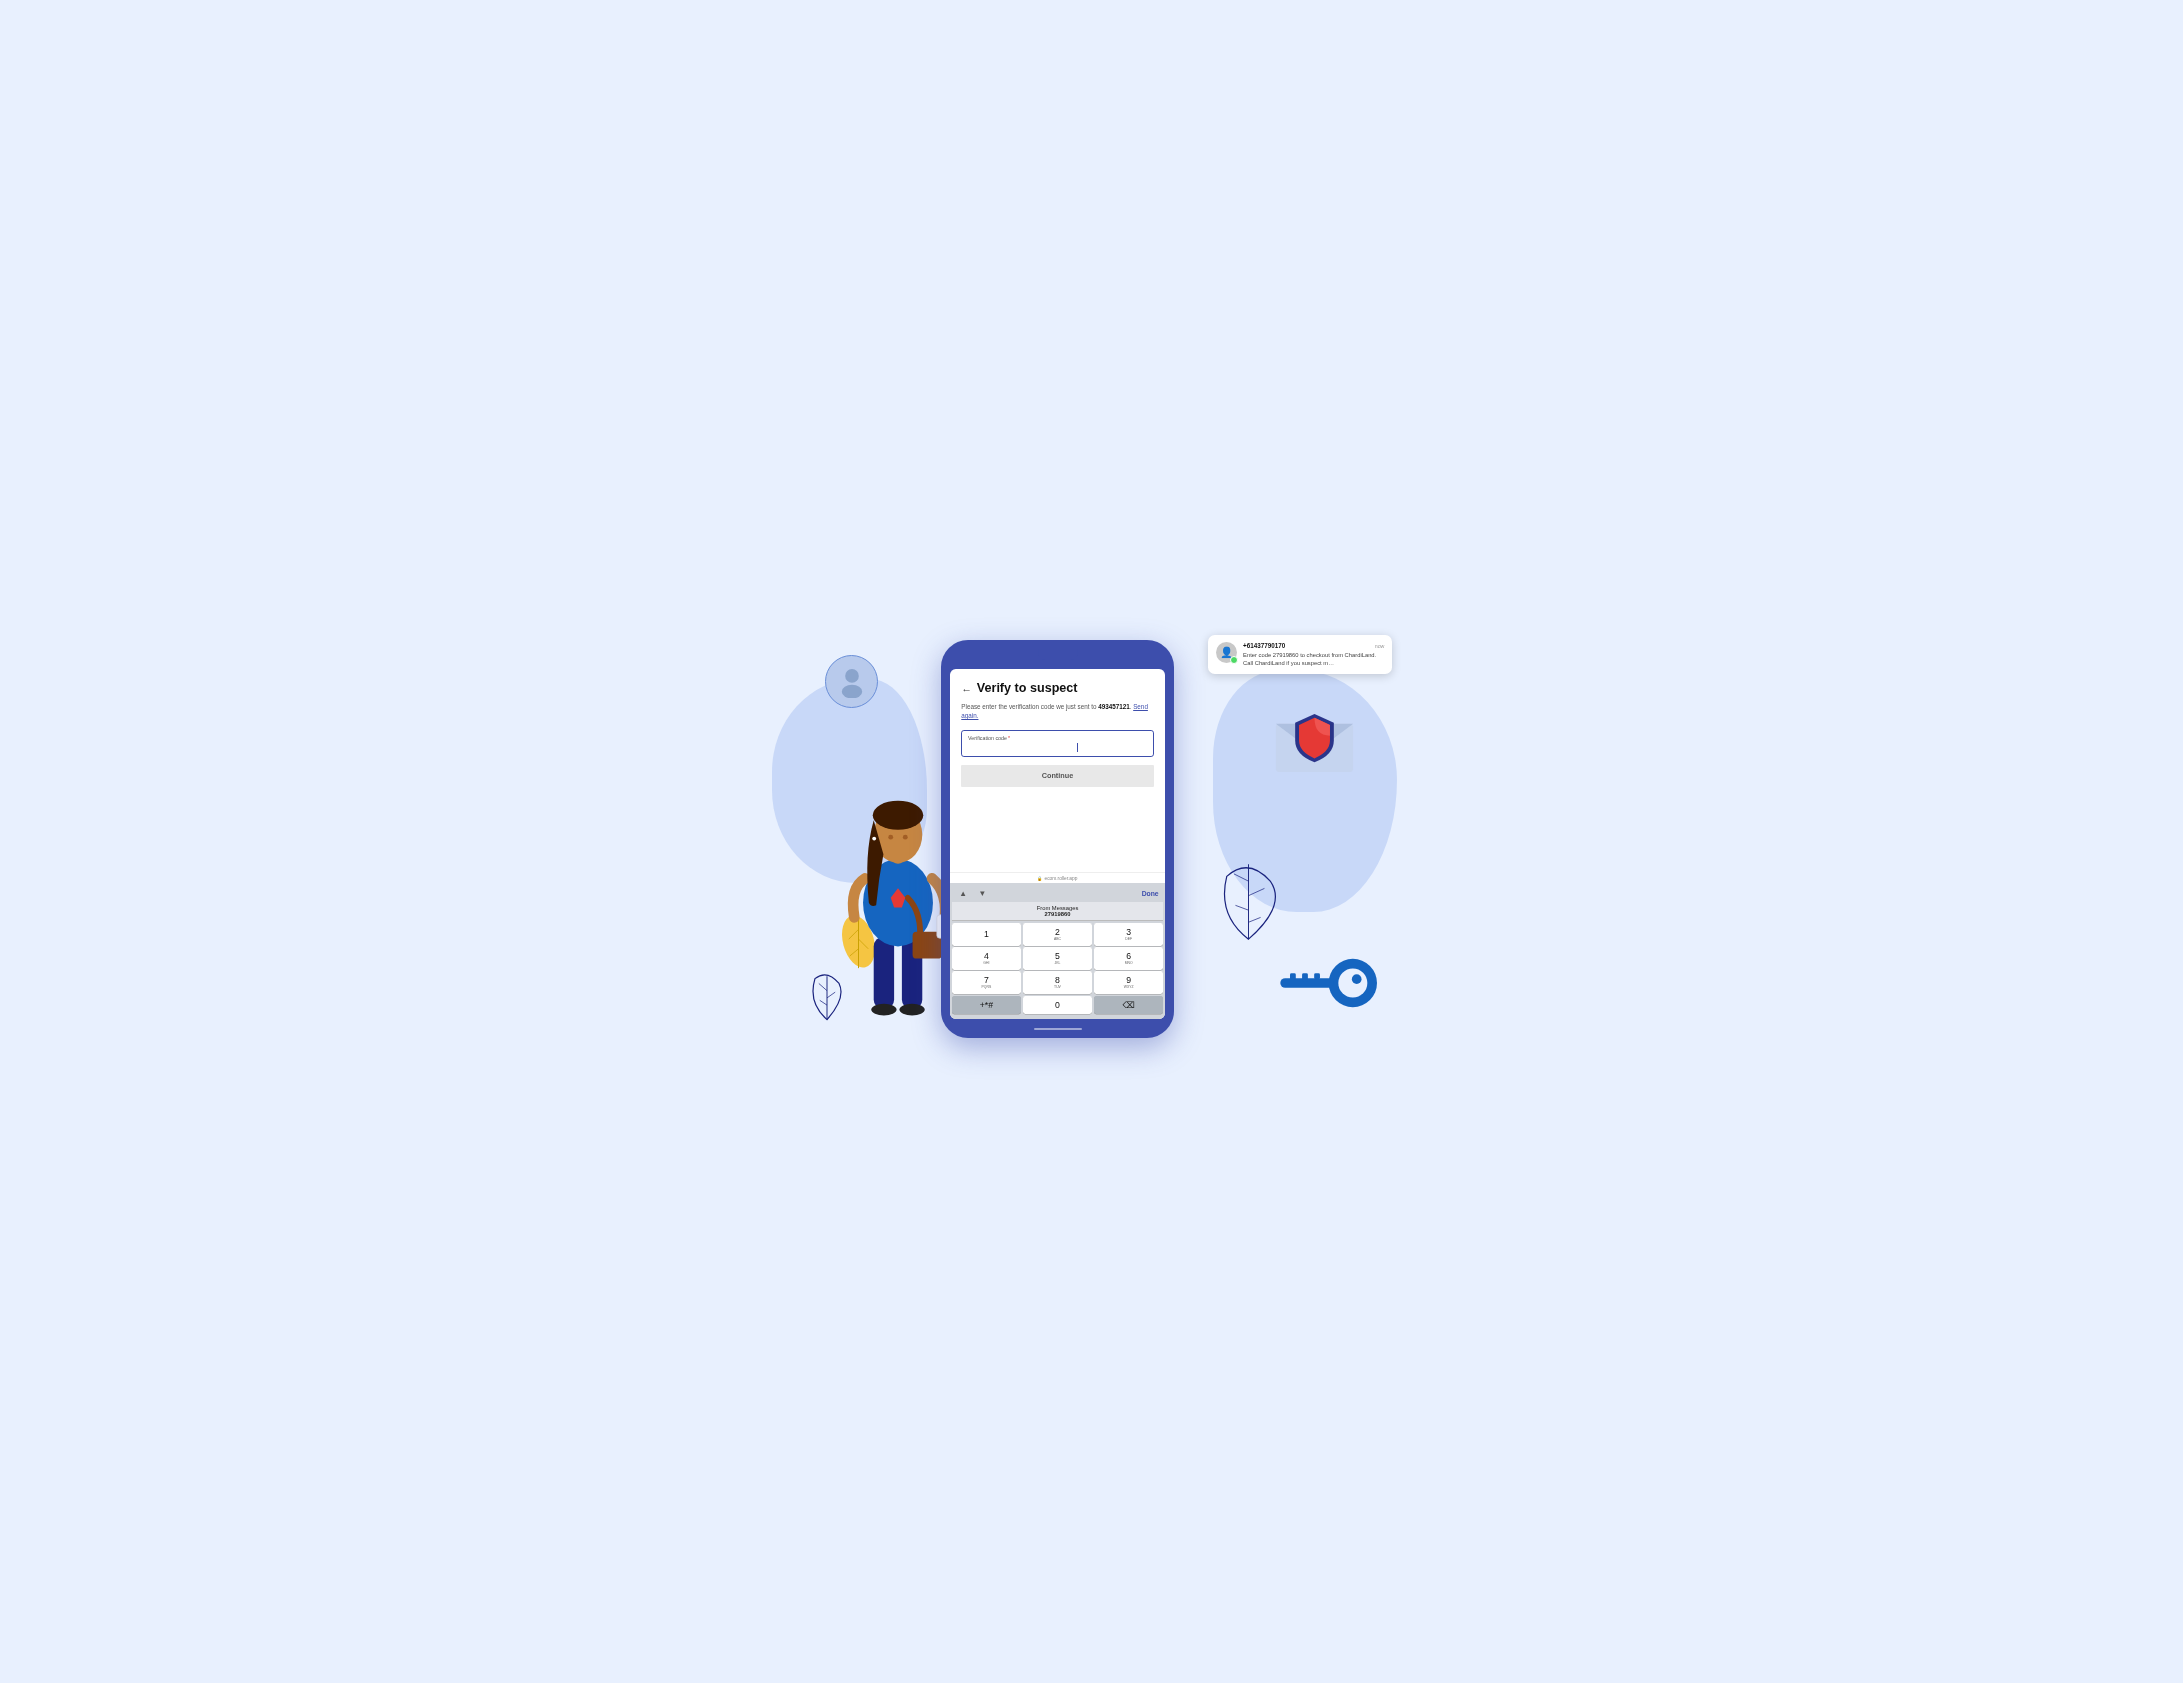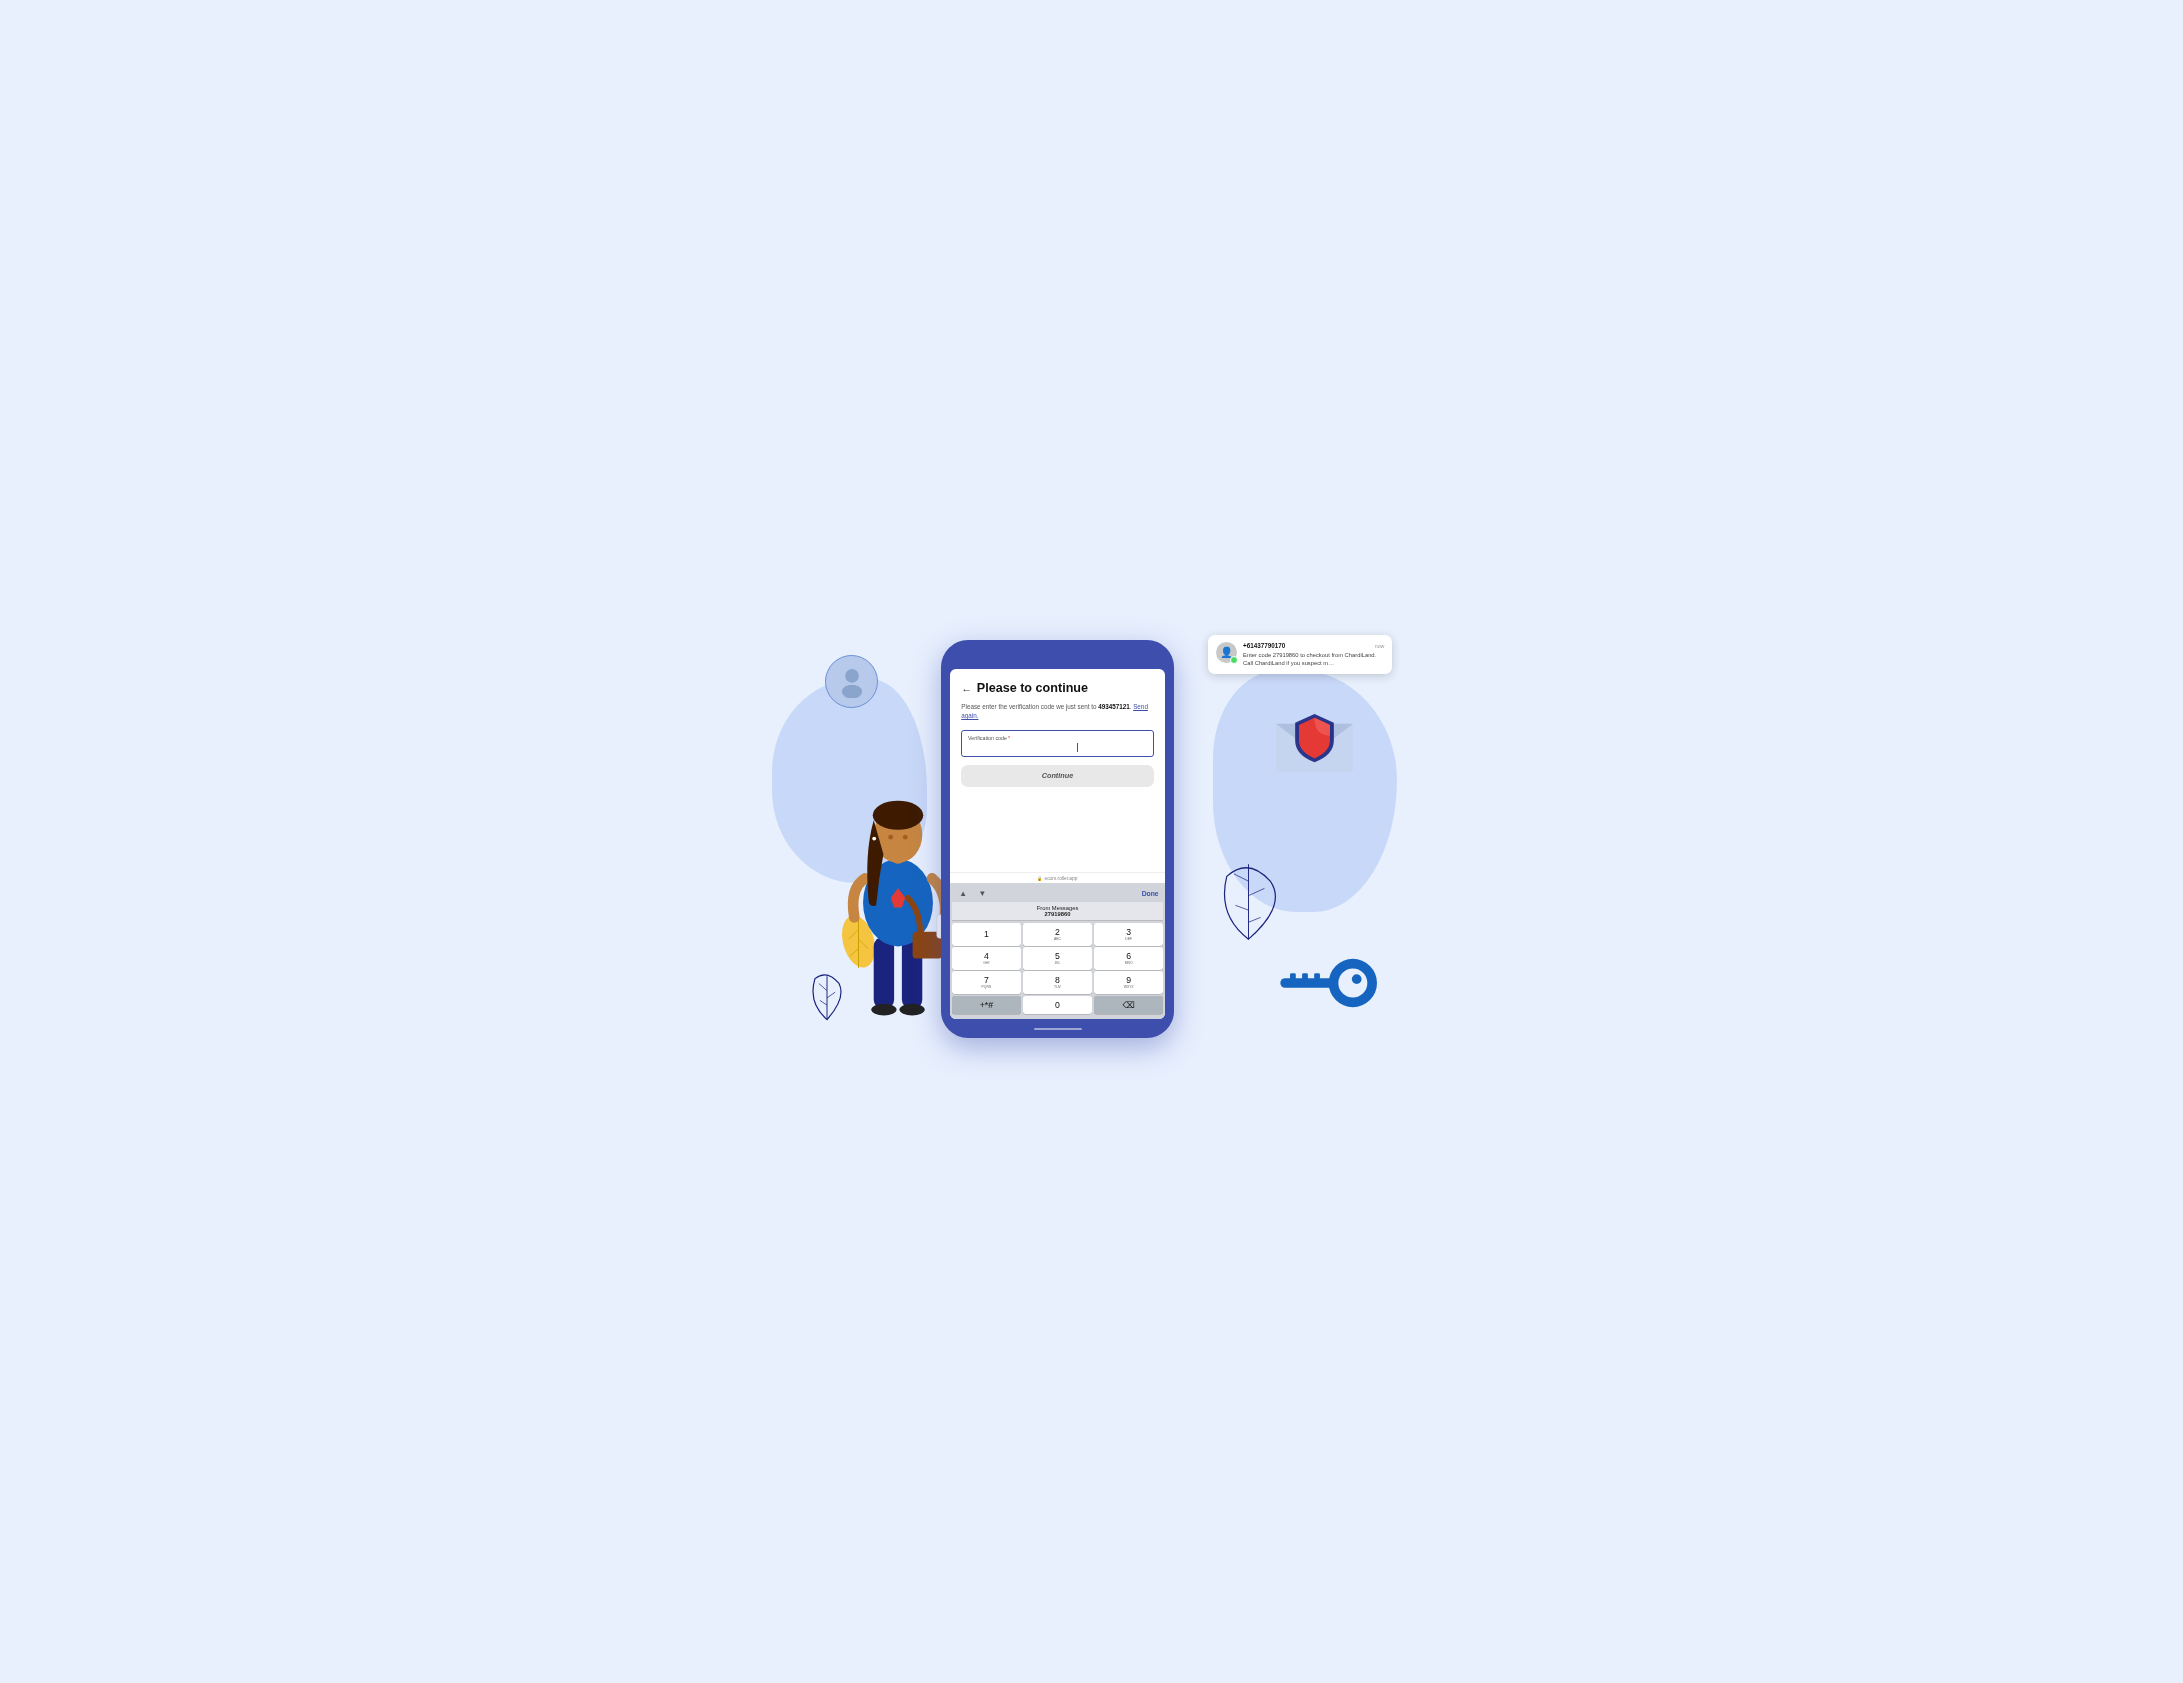--- a/index.html
+++ b/index.html
@@ -220,27 +220,26 @@
       background: #3d4eac;
       vertical-align: middle;
       animation: blink 1s step-end infinite;
     }
     @keyframes blink { 0%,100%{opacity:1} 50%{opacity:0} }
     .continue-btn {
       width: 100%;
       padding: 6.8px;
       background: #e8e8e8;
       border: none;
-      border-radius: 7px;
+      border-radius: 1px;
       font-size: 7.3px;
       font-weight: 600;
       color: #555;
       cursor: pointer;
       text-align: center;
-      font-style: italic;
     }
     .url-bar {
       text-align: center;
       font-size: 4.8px;
       color: #888;
       padding: 2.9px 0;
       border-top: 0.5px solid #eee;
     }
     .lock-icon-small {
       font-size: 4.4px;
@@ -506,21 +505,21 @@
   </div>
 
   <div class="phone-wrapper">
     <div class="phone">
       <div class="phone-notch"></div>
       <div class="phone-screen">
 
         <div class="screen-top">
           <div class="back-title">
             <span class="back-arrow">←</span>
-            <span class="page-title">Please to continue</span>
+            <span class="page-title">Verify to suspect</span>
           </div>
           <div class="subtitle">
             <span>Please enter the verification code we just sent to </span><span class="phone-number">493457121</span><span>.</span>
             <span> </span><span class="send-again">Send again.</span>
           </div>
           <div class="input-group">
             <div class="input-label">
               <span>Verification code</span>
               <span class="required-star">*</span>
             </div>

